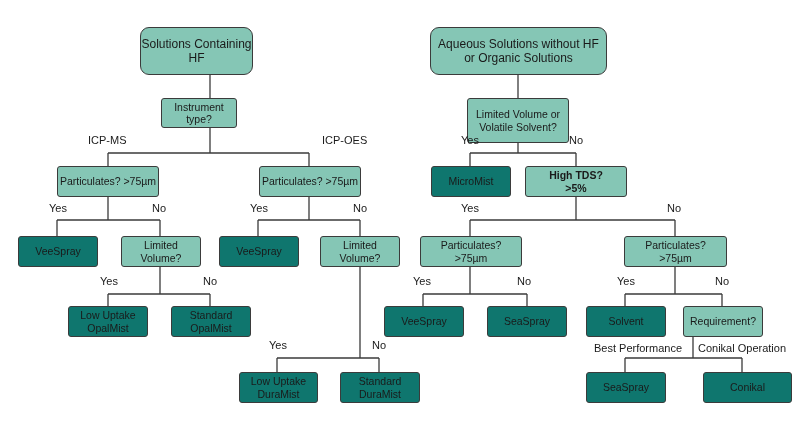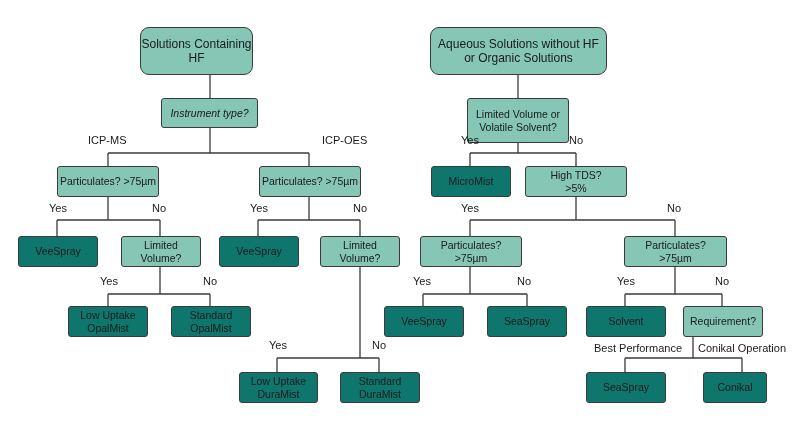--- a/index.html
+++ b/index.html
@@ -33,21 +33,21 @@
     <path d="M470 267 V294 M423 294 H527 M423 294 V306 M527 294 V306"></path>
     <path d="M675 267 V294 M625 294 H722 M625 294 V306 M722 294 V306"></path>
     <path d="M693 337 V358 M625 358 H742 M625 358 V372 M742 358 V372"></path>
   </g>
 </svg>
 
 <div class="node r" style="left:140px;top:27px;width:113px;height:48px;">Solutions Containing HF</div>
 <div class="node r" style="left:430px;top:27px;width:177px;height:48px;">Aqueous Solutions without HF
 or Organic Solutions</div>
 
-<div class="node q" style="left:161px;top:98px;width:97px;height:30px;font-style:italic;">Instrument type?</div>
+<div class="node q" style="left:161px;top:98px;width:76px;height:30px;">Instrument type?</div>
 <div class="lbl" style="left:88px;top:134px;">ICP-MS</div>
 <div class="lbl" style="left:286px;top:134px;margin-left:36px;">ICP-OES</div>
 
 <div class="node q" style="left:57px;top:166px;width:102px;height:31px;">Particulates? &gt;75µm</div>
 <div class="lbl" style="left:49px;top:202px;">Yes</div>
 <div class="lbl" style="left:152px;top:202px;">No</div>
 
 <div class="node a" style="left:18px;top:236px;width:80px;height:31px;">VeeSpray</div>
 <div class="node q" style="left:121px;top:236px;width:80px;height:31px;">Limited
 Volume?</div>
@@ -73,21 +73,21 @@
 DuraMist</div>
 <div class="node a" style="left:340px;top:372px;width:80px;height:31px;">Standard
 DuraMist</div>
 
 <div class="node q" style="left:467px;top:98px;width:102px;height:45px;">Limited Volume or
 Volatile Solvent?</div>
 <div class="lbl" style="left:461px;top:134px;">Yes</div>
 <div class="lbl" style="left:569px;top:134px;">No</div>
 
 <div class="node a" style="left:431px;top:166px;width:80px;height:31px;">MicroMist</div>
-<div class="node q" style="left:525px;top:166px;width:102px;height:31px;">High TDS?
+<div class="node q" style="left:525px;top:166px;width:102px;height:31px;font-weight:bold;">High TDS?
 &gt;5%</div>
 <div class="lbl" style="left:461px;top:202px;">Yes</div>
 <div class="lbl" style="left:667px;top:202px;">No</div>
 
 <div class="node q" style="left:420px;top:236px;width:102px;height:31px;">Particulates?
 &gt;75µm</div>
 <div class="lbl" style="left:413px;top:275px;">Yes</div>
 <div class="lbl" style="left:517px;top:275px;">No</div>
 
 <div class="node a" style="left:384px;top:306px;width:80px;height:31px;">VeeSpray</div>
@@ -97,13 +97,13 @@
 &gt;75µm</div>
 <div class="lbl" style="left:617px;top:275px;">Yes</div>
 <div class="lbl" style="left:715px;top:275px;">No</div>
 
 <div class="node a" style="left:586px;top:306px;width:80px;height:31px;">Solvent</div>
 <div class="node q" style="left:683px;top:306px;width:80px;height:31px;">Requirement?</div>
 <div class="lbl" style="left:594px;top:342px;">Best Performance</div>
 <div class="lbl" style="left:698px;top:342px;">Conikal Operation</div>
 
 <div class="node a" style="left:586px;top:372px;width:80px;height:31px;">SeaSpray</div>
-<div class="node a" style="left:703px;top:372px;width:64px;height:31px;">Conikal</div>
+<div class="node a" style="left:703px;top:372px;width:89px;height:31px;">Conikal</div>
 
 </body></html>

